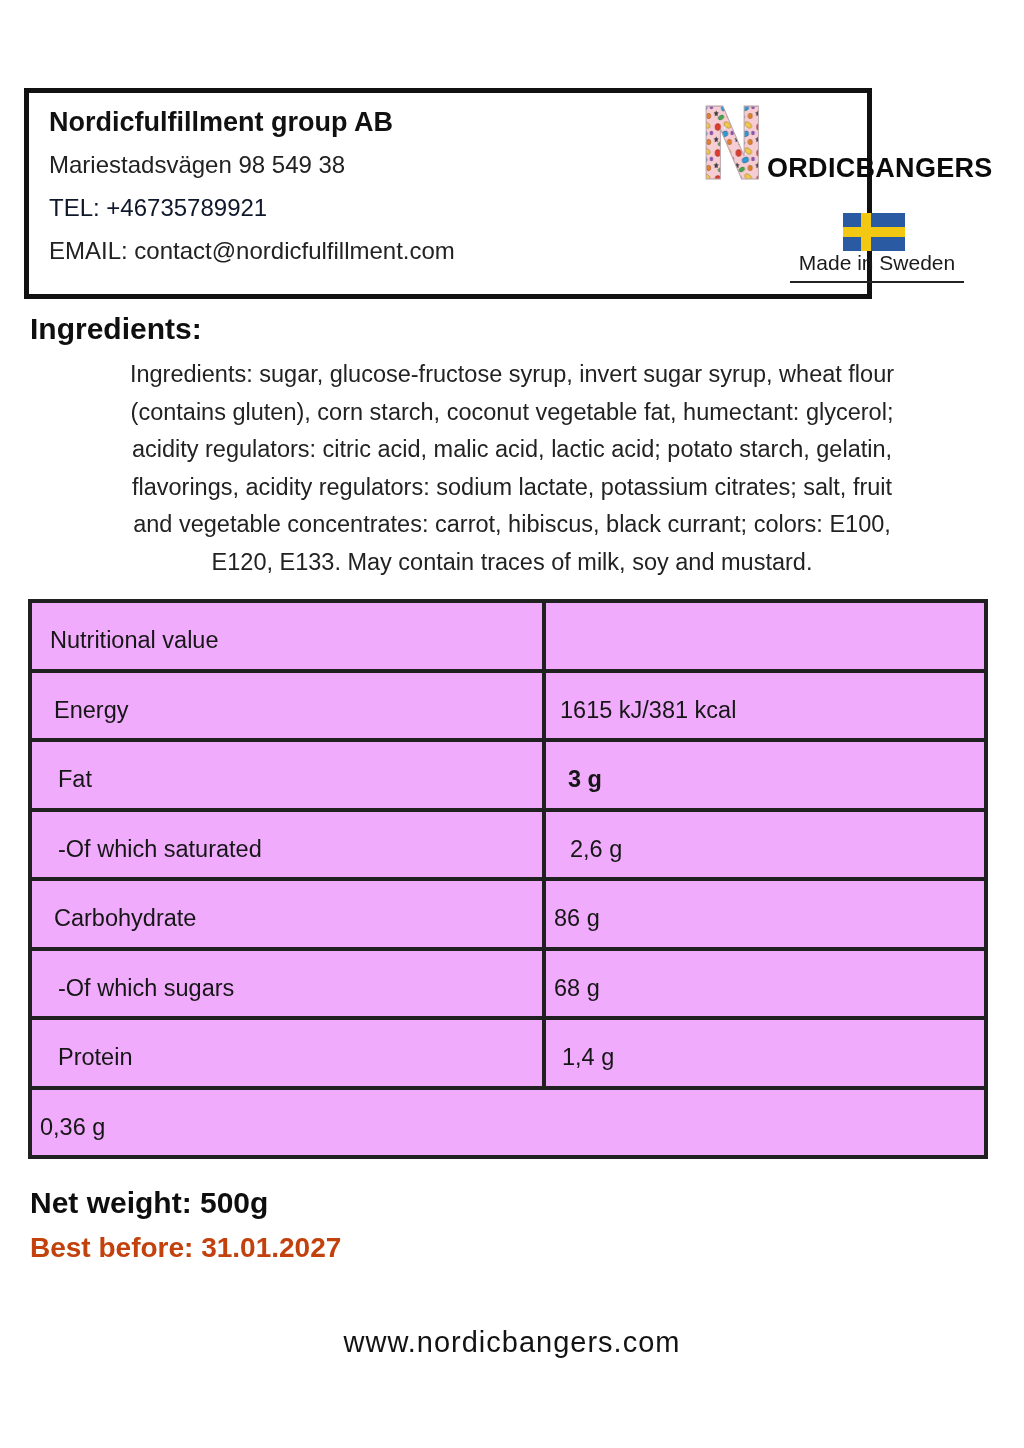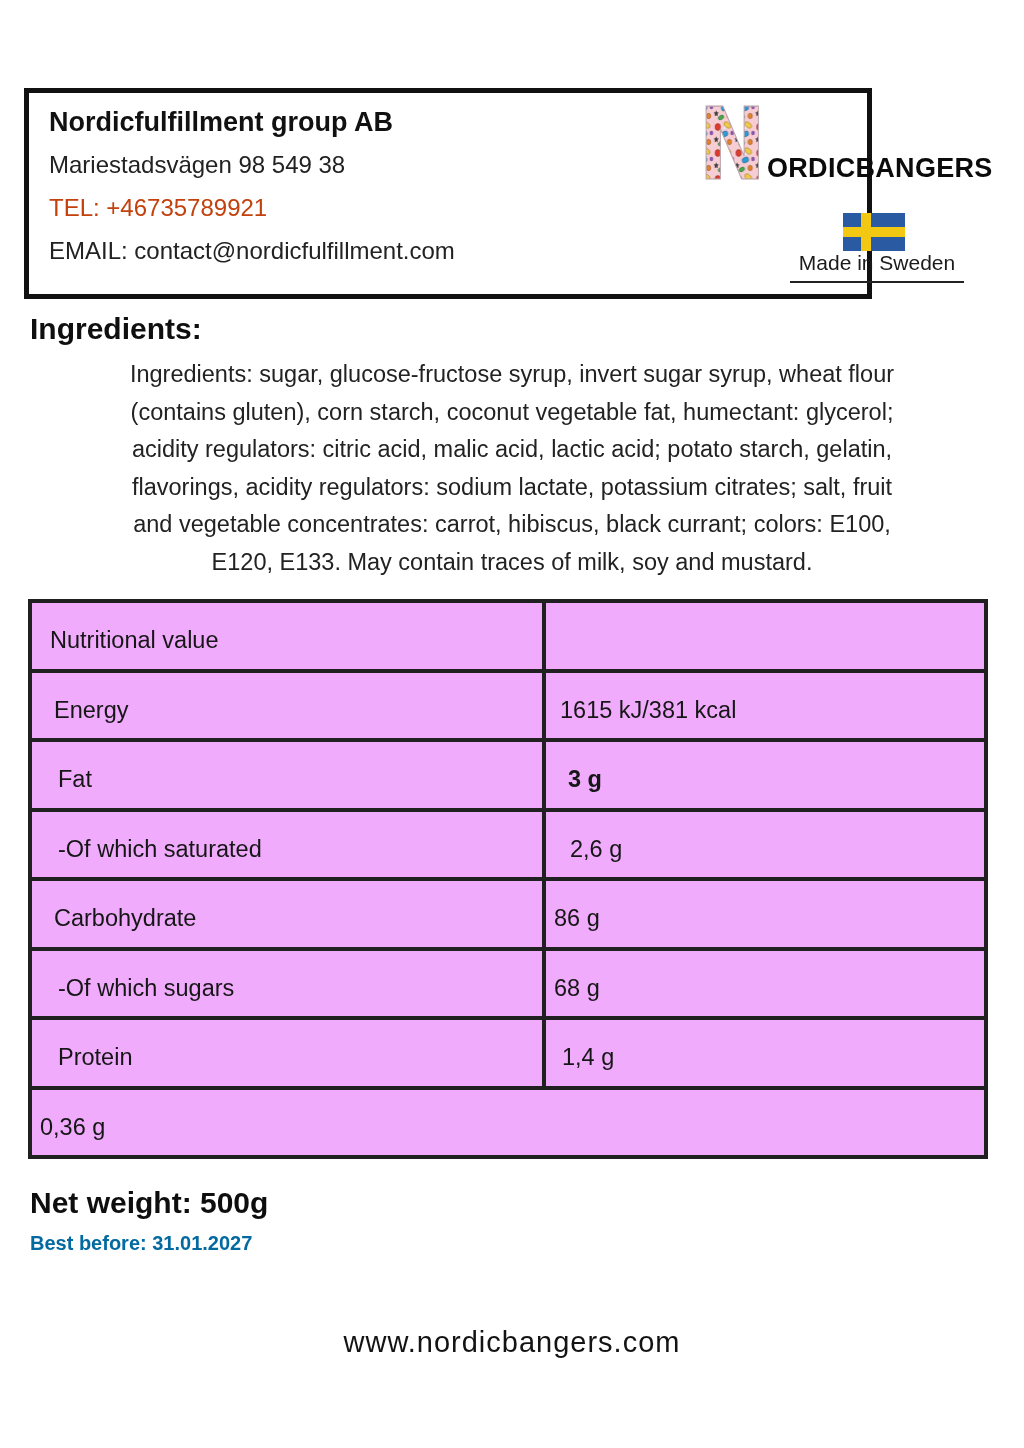--- a/index.html
+++ b/index.html
@@ -12,21 +12,21 @@
   #label-page { position: relative; width: 1024px; height: 1448px; background: #ffffff; overflow: hidden; }
 
   
   .header-box {
     position: absolute; left: 24px; top: 88px;
     width: 848px; height: 211px;
     border: 5px solid #111111; background: #ffffff;
   }
   .company-name { position: absolute; left: 20px; top: 14px; font-size: 27px; font-weight: bold; color: #111; }
   .company-address { position: absolute; left: 20px; top: 58px; font-size: 24px; color: #222; }
-  .company-phone { position: absolute; left: 20px; top: 101px; font-size: 24px; color: #c2410c; }
+  .company-phone { position: absolute; left: 20px; top: 101px; font-size: 24px; color: #0f172a; }
   .company-email { position: absolute; left: 20px; top: 144px; font-size: 24px; color: #222; }
 
   .brand-logo { position: absolute; left: 664px; top: 2px; display: flex; align-items: flex-end; }
   .brand-wordmark {
     font-size: 27px; font-weight: 800; letter-spacing: 0.3px;
     color: #0b0b0b; margin-left: -6px; margin-bottom: 5px; white-space: nowrap;
   }
 
   .flag {
     position: absolute; left: 814px; top: 120px;
@@ -82,21 +82,21 @@
   .nrow:nth-child(5) .nvalue { padding-left: 8px; }
   .nrow:nth-child(6) .nlabel { padding-left: 26px; }
   .nrow:nth-child(6) .nvalue { padding-left: 8px; }
   .nrow:nth-child(7) .nlabel { padding-left: 26px; }
   .nrow:nth-child(7) .nvalue { padding-left: 16px; }
   .nrow:nth-child(8) .nlabel { padding-left: 30px; }
   .nrow:nth-child(8) .nvalue { padding-left: 8px; }
 
   
   .net-weight  { position: absolute; left: 30px; top: 1186px; font-size: 30px; font-weight: bold; color: #0e0e0e; }
-  .best-before { position: absolute; left: 30px; top: 1232px; font-size: 20px; font-weight: bold; color: #0369a1; }
+  .best-before { position: absolute; left: 30px; top: 1232px; font-size: 28px; font-weight: bold; color: #c2410c; }
   .website {
     position: absolute; left: 0; top: 1326px; width: 1024px;
     text-align: center; font-size: 29px; font-weight: 300;
     letter-spacing: 1px; color: #131313;
   }
 </style>
 </head>
 <body>
 
 <div id="label-page">

